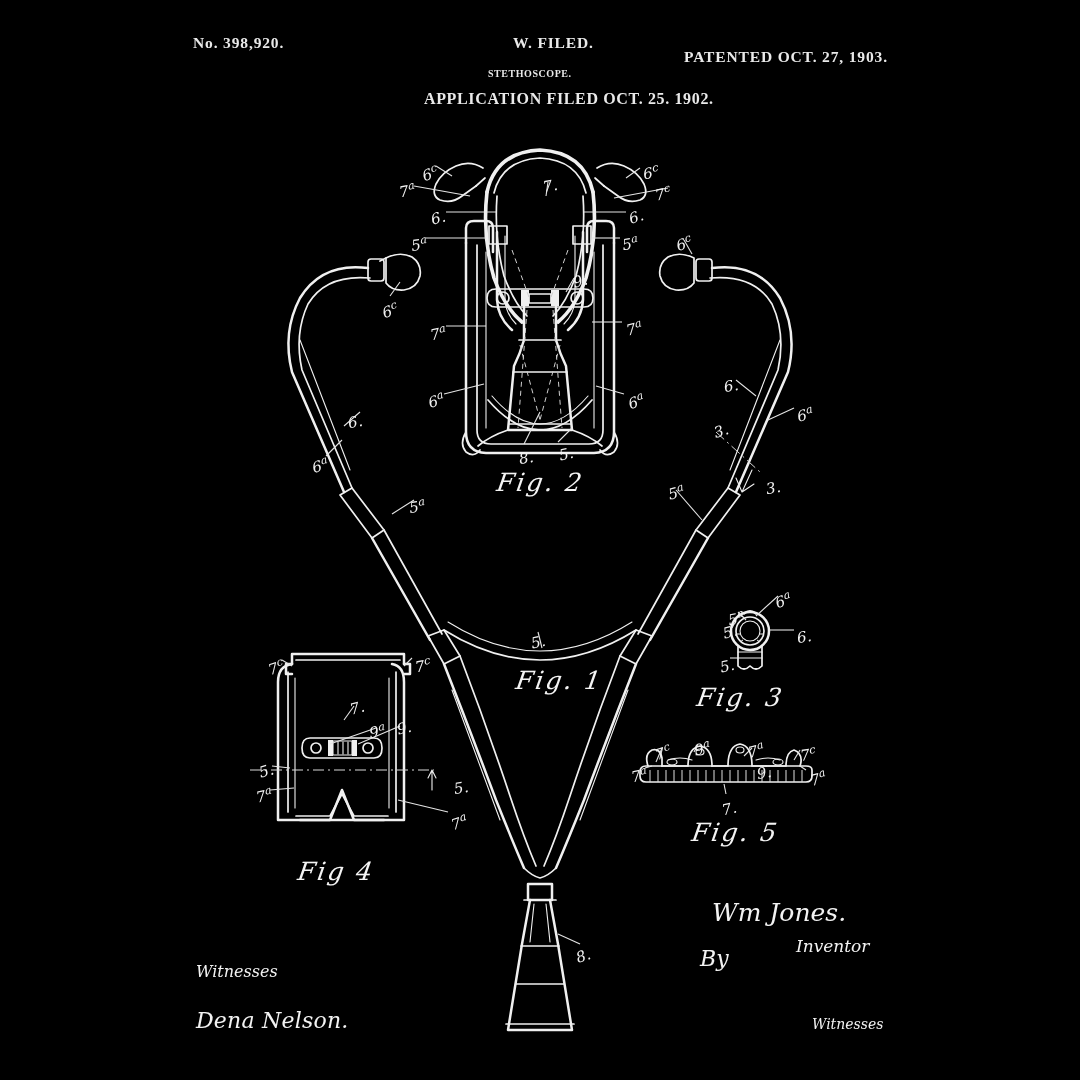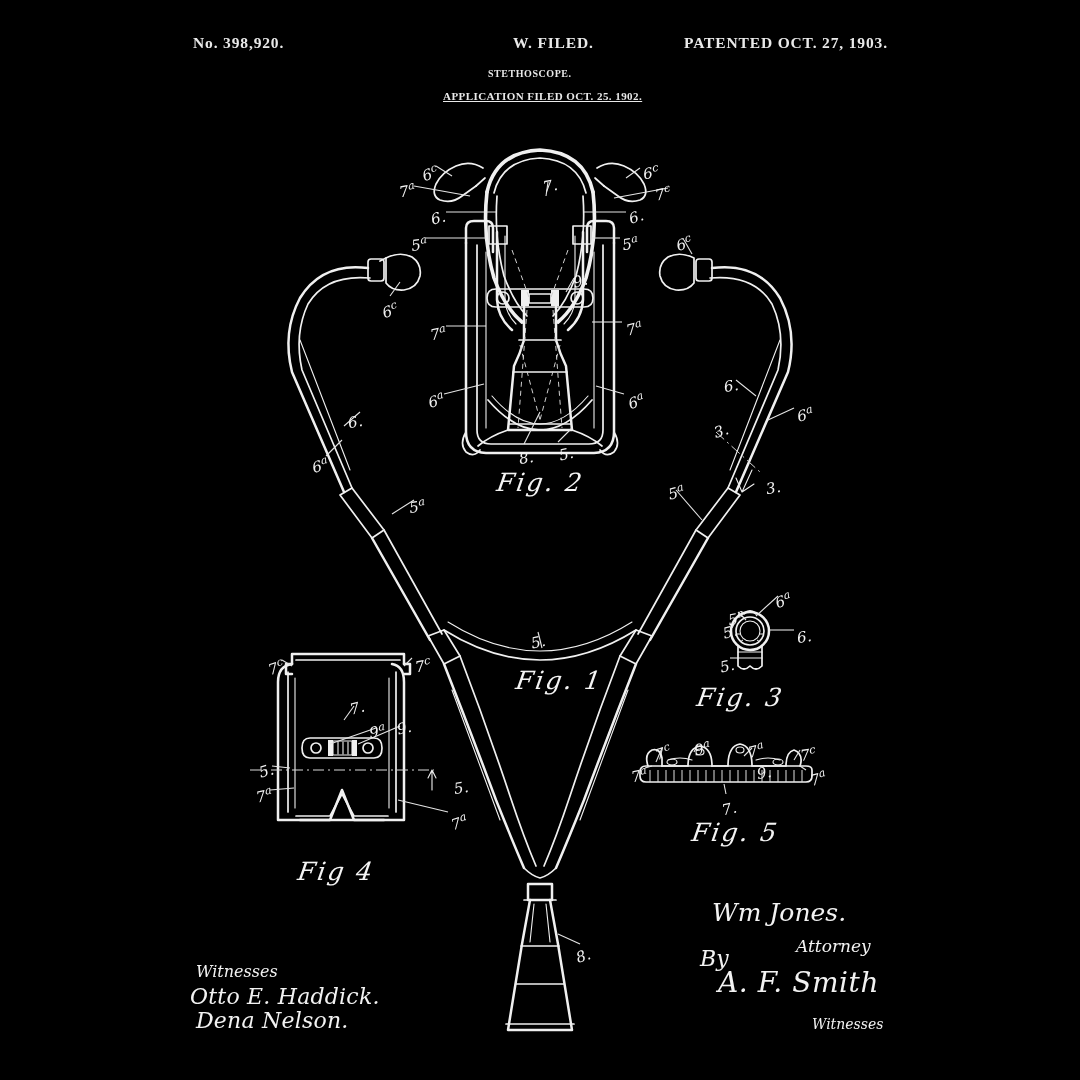--- a/index.html
+++ b/index.html
@@ -6,23 +6,23 @@
   body{width:1080px;height:1080px;overflow:hidden;
        font-family:"Liberation Serif",serif;color:#fff;}
   #page{position:relative;width:1080px;height:1080px;background:#000;}
 
   
   .hdr{position:absolute;white-space:nowrap;color:#e9e9e9;
        font-family:"Liberation Serif",serif;font-weight:700;
        letter-spacing:.055em;}
   #patent-number{left:193px;top:34px;font-size:15.5px;}
   #inventor-name{left:513px;top:34px;font-size:15.5px;}
-  #patent-date{left:684px;top:34px;font-size:15.5px;font-family:Liberation Serif, serif;}
+  #patent-date{left:684px;top:48px;font-size:15.5px;font-family:Liberation Serif, serif;}
   #title-line{left:488px;top:68px;font-size:10px;}
-  #application-line{left:443px;top:90px;font-size:11px;letter-spacing:.04em;text-decoration:underline;}
+  #application-line{left:424px;top:90px;font-size:16px;letter-spacing:.04em;}
 
   
   .script{position:absolute;white-space:nowrap;color:#f2f2f2;
           font-family:"DejaVu Serif",serif;font-style:italic;
           font-size:15px;letter-spacing:.02em;}
   .script .sup{font-size:11px;vertical-align:super;font-style:italic;}
   .figcap{position:absolute;white-space:nowrap;color:#f4f4f4;
           font-family:"DejaVu Serif",serif;font-style:italic;
           font-size:25px;letter-spacing:.09em;
           transform:skewX(-9deg);}
@@ -348,22 +348,20 @@
 
   <div id="caption-layer">
       <div class="figcap" style="left: 497px; top: 468px;">Fig. 2</div>
       <div class="figcap" style="left: 516px; top: 666px;">Fig. 1</div>
       <div class="figcap" style="left: 697px; top: 683px;">Fig. 3</div>
       <div class="figcap" style="left: 692px; top: 818px;">Fig. 5</div>
       <div class="figcap" style="left: 298px; top: 857px;">Fig 4</div>
     </div>
 
   <div class="sig" id="witness-title">Witnesses</div>
-  <div class="sig" id="witness-1">Otto E. Haddick.</div>
   <div class="sig" id="witness-2">Dena Nelson.</div>
 
   <div class="sig" id="inventor-signature">Wm Jones.</div>
-  <div class="sig" id="inventor-role">Attorney</div>
+  <div class="sig" id="inventor-role">Inventor</div>
   <div class="sig" id="by-label">By</div>
-  <div class="sig" id="attorney-signature">A. F. Smith</div>
   <div class="sig" id="attorney-role">Witnesses</div>
 
 </div>
 
 </body></html>

